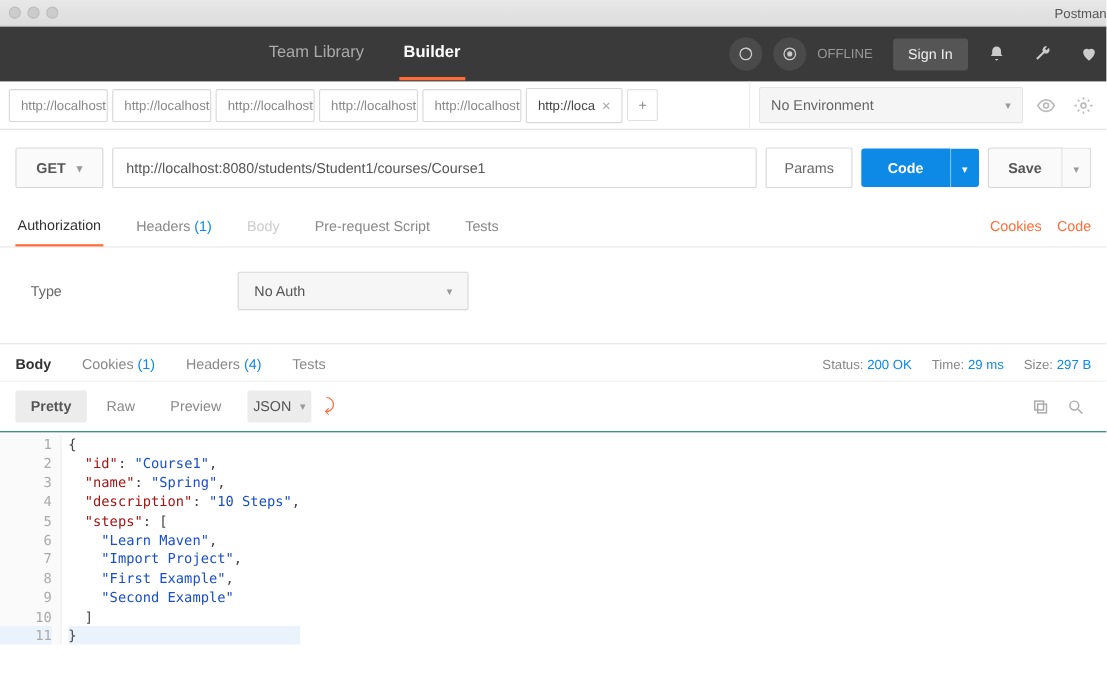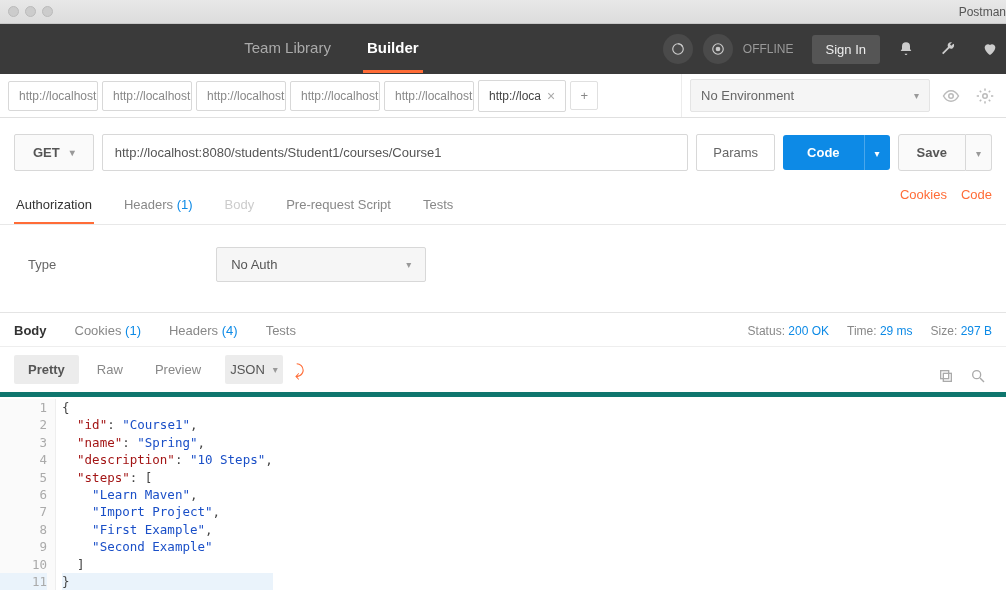--- a/index.html
+++ b/index.html
@@ -36,21 +36,21 @@
 .reqbar { display: flex; padding: 16px 14px; gap: 8px; align-items: center; }
 .method { border: 1px solid #d8d8d8; background: #fafafa; padding: 10px 18px; color: #555; font-weight: 600; display: flex; align-items: center; gap: 10px; border-radius: 2px; }
 .urlbox { flex: 1; border: 1px solid #d8d8d8; padding: 10px 12px; color: #555; font-size: 13px; border-radius: 2px; background: #fff; }
 .params-btn { border: 1px solid #d8d8d8; background: #fff; padding: 10px 16px; color: #666; border-radius: 2px; }
 .send-btn { background: #0d8ae6; color: #fff; padding: 10px 24px; font-weight: 600; border-radius: 3px 0 0 3px; display: flex; align-items: center; }
 .send-caret { background: #0d8ae6; color: #fff; padding: 10px 10px; border-left: 1px solid rgba(255,255,255,0.25); border-radius: 0 3px 3px 0; }
 .save-btn { border: 1px solid #d8d8d8; background: #fafafa; padding: 10px 18px; color: #555; font-weight: 600; border-radius: 3px 0 0 3px; }
 .save-caret { border: 1px solid #d8d8d8; border-left: none; background: #fafafa; padding: 10px 10px; color: #888; border-radius: 0 3px 3px 0; }
 
 
-.reqtabs { display: flex; align-items: flex-start; padding: 0 14px; border-bottom: 1px solid #e8e8e8; }
+.reqtabs { display: flex; align-items: center; padding: 0 14px; border-bottom: 1px solid #e8e8e8; }
 .reqtab { padding: 10px 2px; margin-right: 28px; color: #888; font-size: 13px; }
 .reqtab.active { color: #333; border-bottom: 2px solid #ff6c37; }
 .reqtab .count { color: #0d8ae6; }
 .reqtab.disabled { color: #ccc; }
 .reqtabs-spacer { flex: 1; }
 .reqtab-link { color: #ff6c37; margin-left: 14px; font-size: 13px; }
 
 
 .auth-row { padding: 22px 28px 30px; display: flex; align-items: center; gap: 160px; }
 .auth-label { color: #666; }
@@ -59,21 +59,21 @@
 
 .resp-section { border-top: 1px solid #e4e4e4; }
 .resptabs { display: flex; align-items: center; padding: 10px 14px 8px; }
 .resptab { margin-right: 28px; color: #888; font-size: 13px; }
 .resptab.active { color: #333; font-weight: 600; }
 .resptab .count { color: #0d8ae6; }
 .resp-meta { margin-left: auto; display: flex; gap: 18px; color: #888; font-size: 12px; }
 .resp-meta .val { color: #0d8ae6; }
 
 
-.viewbar { display: flex; align-items: flex-end; padding: 8px 14px; border-top: 1px solid #eee; border-bottom: 5px solid #0f766e; gap: 4px; }
+.viewbar { display: flex; align-items: center; padding: 8px 14px; border-top: 1px solid #eee; border-bottom: 1px solid #0f766e; gap: 4px; }
 .viewbtn { padding: 7px 14px; color: #888; border-radius: 2px; }
 .viewbtn.active { background: #ececec; color: #555; font-weight: 600; }
 .fmt-select { background: #ececec; padding: 7px 5px; color: #555; display: flex; align-items: center; gap: 8px; border-radius: 2px; margin-left: 6px; }
 .wrap-icon { color: #ff6c37; padding: 4px 8px; font-size: 16px; }
 .viewbar-spacer { flex: 1; }
 .view-right-icon { color: #aaa; width: 28px; display: flex; justify-content: center; font-size: 16px; }
 
 
 .code { display: flex; font-family: Menlo, Consolas, monospace; font-size: 12.5px; padding-top: 2px; }
 .gutter { width: 56px; text-align: right; color: #aaa; padding-right: 8px; background: #fafafa; border-right: 1px solid #eee; }

